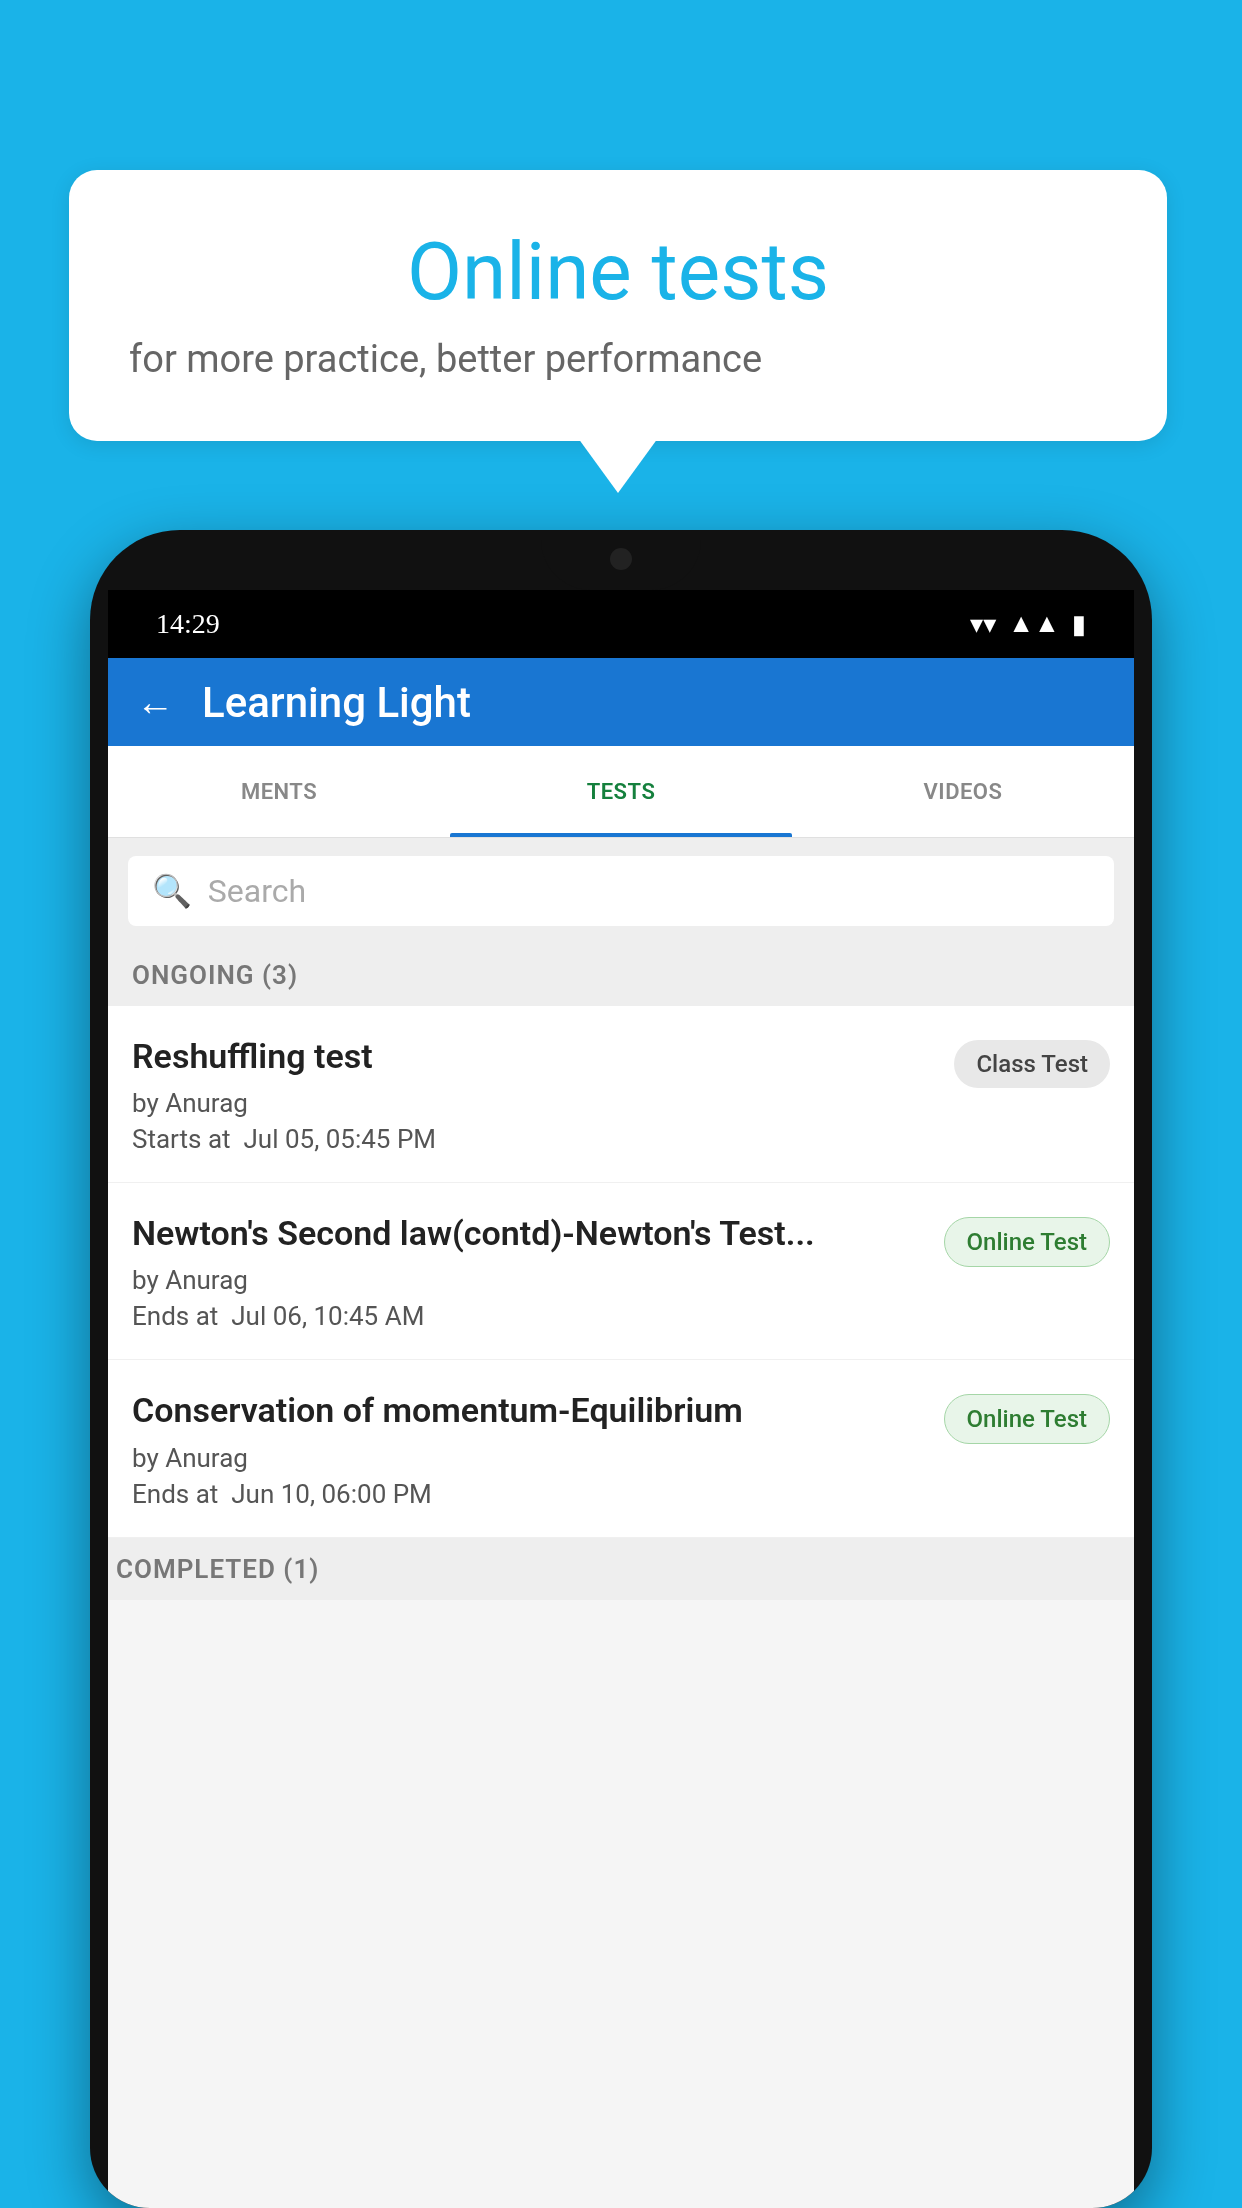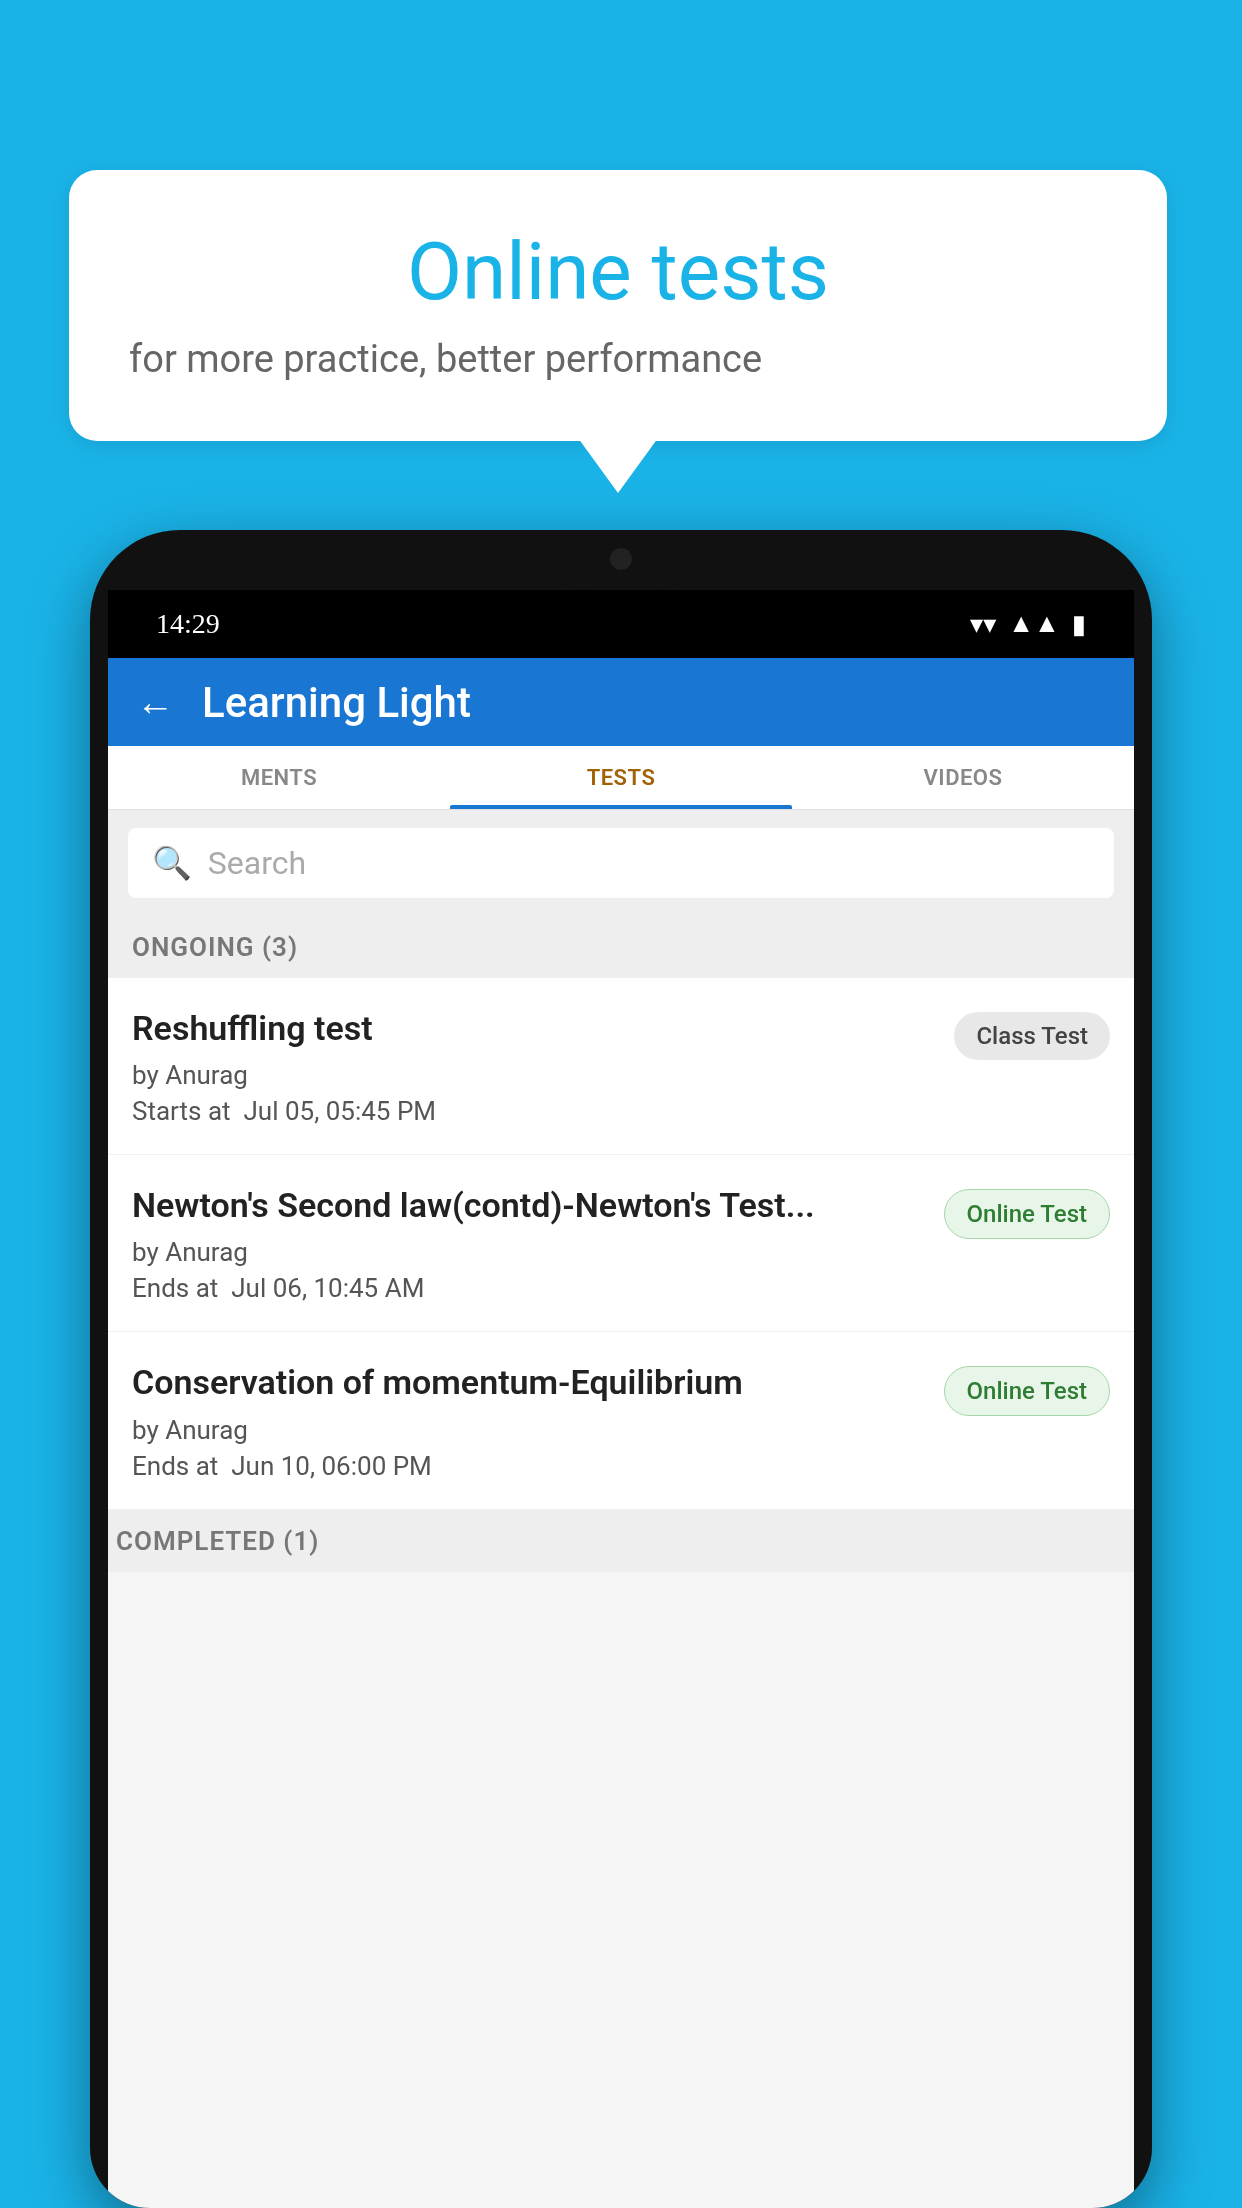--- a/index.html
+++ b/index.html
@@ -133,38 +133,38 @@
       color: white;
       font-size: 42px;
       font-weight: 500;
     }
 
     
     .tabs-bar {
       background: white;
       display: flex;
       border-bottom: 1px solid #e0e0e0;
-      height: 64px;
+      height: 92px;
     }
 
     .tab-item {
       flex: 1;
       display: flex;
       align-items: center;
       justify-content: center;
       font-size: 22px;
       font-weight: 600;
       color: #888;
       letter-spacing: 0.5px;
       cursor: pointer;
       position: relative;
     }
 
     .tab-item.active {
-      color: #a16207;
+      color: #15803d;
     }
 
     .tab-item.active::after {
       content: '';
       position: absolute;
       bottom: 0;
       left: 0;
       right: 0;
       height: 4px;
       background: #1976d2;

